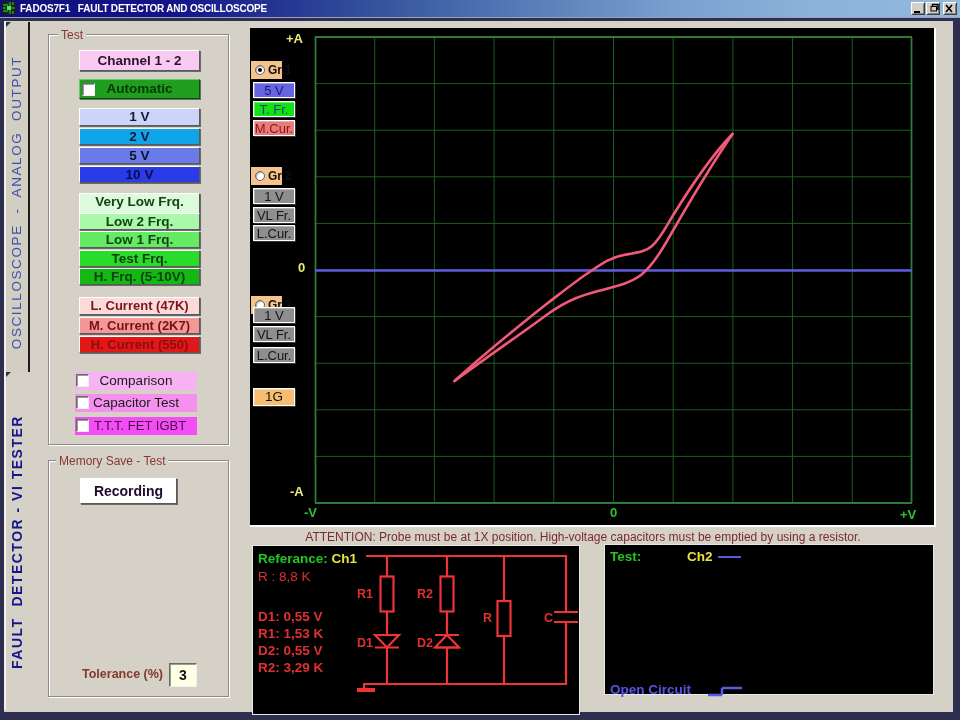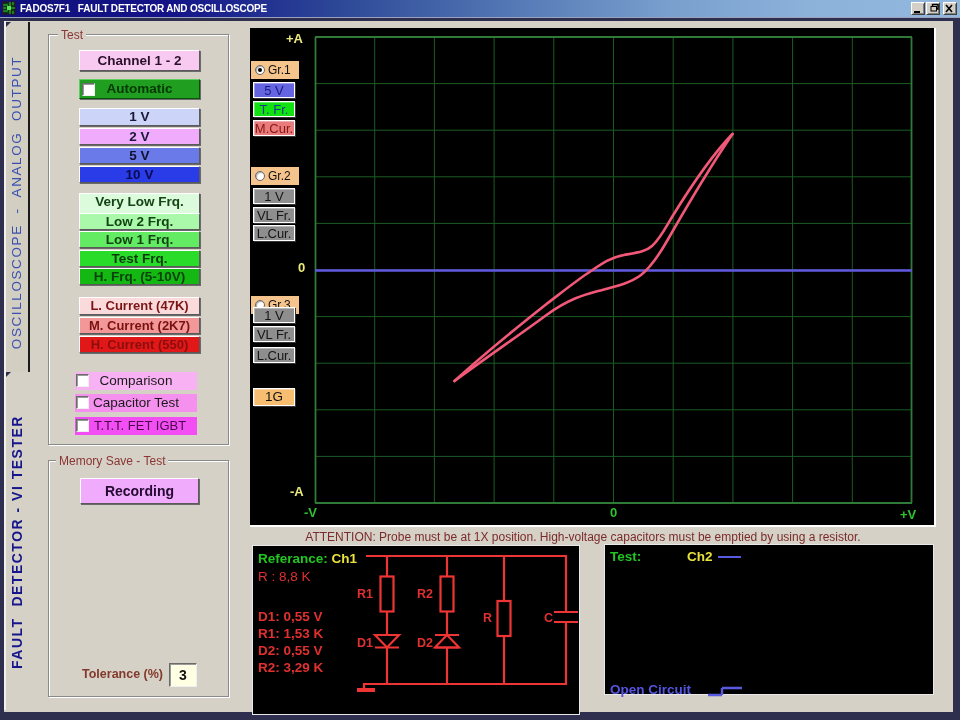--- a/index.html
+++ b/index.html
@@ -28,21 +28,21 @@
   .grouplabel { position:absolute; background:#d5d1c6; color:#8b3535; font-size:12px; padding:0 3px; }
 
   
   .btn { position:absolute; left:79px; width:121px; text-align:center; font-weight:bold;
     font-size:13.5px; border:1px solid; border-color:#fff #5a5a5a #5a5a5a #fff; box-shadow:1px 1px 0 0 #6a6a6a; }
   .chkrow { position:absolute; left:75px; width:122px; height:18px; text-align:center; font-size:13.5px; font-weight:normal; }
   .chk { position:absolute; left:1px; top:2px; width:13px; height:13px; background:#fff;
     border:1px solid; border-color:#6a6a6a #efefef #efefef #6a6a6a; box-shadow:inset 1px 1px 0 #9a9a9a; }
   .gbtn { position:absolute; left:253px; width:42px; height:16px; text-align:center; font-size:13px; font-weight:normal;
     border:1px solid #fff; box-shadow:1px 1px 0 0 #333, inset 1px 1px 0 0 rgba(255,255,255,.35); }
-  .gpanel { position:absolute; left:251px; width:48px; height:18px; background:#f5c38c; font-size:12px; font-weight:normal; color:#111; }
+  .gpanel { position:absolute; left:251px; width:31px; height:18px; background:#f5c38c; font-size:12px; font-weight:bold; color:#111; }
   .radio { position:absolute; left:4px; top:4px; width:10px; height:10px; border-radius:50%; background:#fff;
     border:1px solid #666; box-shadow:inset 1px 1px 1px #aaa; }
   .radio.sel::after { content:""; position:absolute; left:2px; top:2px; width:4px; height:4px; border-radius:50%; background:#000; }
   .glabel { position:absolute; left:17px; top:2px; }
 </style>
 </head>
 <body>
 
 <div class="abs" id="client"></div>
 
@@ -74,38 +74,38 @@
   </div>
 <div class="vtext" id="tab1text" style="white-space:pre">OSCILLOSCOPE  -  ANALOG  OUTPUT</div>
 <div class="vtext" id="tab2text" style="white-space:pre">FAULT  DETECTOR - VI TESTER</div>
 
 <div class="abs group" style="left:48px;top:34px;width:181px;height:411px"></div>
 <div class="grouplabel" style="left:58px;top:28px">Test</div>
 
 <div class="btn" style="top:50px;height:21px;background:#f8caf2;color:#2a102a;line-height:19px">Channel 1 - 2</div>
 <div class="btn" style="top:79px;height:20px;background:#1f9e1f;color:#053805;line-height:18px;border-color:#5fce5f #0a520a #0a520a #5fce5f">Automatic<span class="chk" style="left:2px;top:2.5px"></span></div>
 <div class="btn" style="top:108px;height:18px;background:#ccd4f8;color:#181838;line-height:16px">1 V</div>
-<div class="btn" style="top:128px;height:17px;background:#f0abfc;color:#181838;line-height:15px">2 V</div>
+<div class="btn" style="top:128px;height:17px;background:#0ea5e9;color:#181838;line-height:15px">2 V</div>
 <div class="btn" style="top:147px;height:17px;background:#6a7ae8;color:#101030;line-height:15px">5 V</div>
 <div class="btn" style="top:166px;height:17px;background:#2a3ce8;color:#0a0a50;line-height:15px">10 V</div>
 <div class="btn" style="top:193px;height:36px;background:#dcfadc;color:#134413;line-height:16px">Very Low Frq.</div>
 <div class="btn" style="top:213px;height:17px;background:#aaf8aa;color:#134413;line-height:15px">Low 2 Frq.</div>
 <div class="btn" style="top:231px;height:17px;background:#63eb63;color:#134413;line-height:15px">Low 1 Frq.</div>
 <div class="btn" style="top:250px;height:17px;background:#2adc2a;color:#0b3b0b;line-height:15px">Test Frq.</div>
 <div class="btn" style="top:268px;height:17px;background:#13b813;color:#0a420a;line-height:15px">H. Frq. (5-10V)</div>
 <div class="btn" style="top:297px;height:18px;background:#fadada;color:#7b1515;line-height:16px;font-size:13px">L. Current (47K)</div>
 <div class="btn" style="top:317px;height:17px;background:#f29898;color:#7b1010;line-height:15px;font-size:13px">M. Current (2K7)</div>
 <div class="btn" style="top:336px;height:17px;background:#e21818;color:#8b0e0e;line-height:15px;font-size:13px">H. Current (550)</div>
 <div class="chkrow" style="top:372px;background:#f8b2f4;color:#1a1a1a;line-height:18px"><span class="chk"></span>Comparison</div>
 <div class="chkrow" style="top:394px;background:#f590ef;color:#1a1a1a;line-height:18px"><span class="chk"></span>Capacitor Test</div>
 <div class="chkrow" style="top:417px;background:#f34ef3;color:#4a0a4a;line-height:18px;font-size:13px;padding-left:8px"><span class="chk" style="left:1px"></span>T.T.T. FET  IGBT</div>
 
 <div class="abs group" style="left:48px;top:460px;width:181px;height:237px"></div>
 <div class="grouplabel" style="left:56px;top:454px">Memory Save - Test</div>
-<div class="btn" style="left:80px;top:478px;width:119px;height:26px;background:#f0abfc;color:#240a30;line-height:24px;font-size:14px">Recording</div>
+<div class="btn" style="left:80px;top:478px;width:97px;height:26px;background:#ffffff;color:#240a30;line-height:24px;font-size:14px">Recording</div>
 <div class="abs" style="left:82px;top:667px;color:#83392b;font-size:12.5px;font-weight:bold">Tolerance (%)</div>
 <div class="abs" style="left:169px;top:663px;width:28px;height:24px;background:#ffffe4;border:1px solid;border-color:#6a6a6a #efefef #efefef #6a6a6a;box-shadow:inset 1px 1px 0 #9a9a9a;text-align:center;font-size:14px;font-weight:bold;color:#111;line-height:22px">3</div>
 
 <div class="abs" id="scope" style="left:250px;top:28px;width:686px;height:499px;background:#000;border-right:2px solid #fff;border-bottom:2px solid #fff">
 <svg width="684" height="499" viewBox="0 0 684 499" style="position:absolute;left:0;top:0">
   <g stroke="#1b5c24" stroke-width="1">
     <path d="M124.7 9V475M184.4 9V475M244.1 9V475M303.8 9V475M363.5 9V475M423.2 9V475M482.9 9V475M542.6 9V475M602.3 9V475"></path>
     <path d="M65 55.6H662M65 102.2H662M65 148.8H662M65 195.4H662M65 242H662M65 288.6H662M65 335.2H662M65 381.8H662M65 428.4H662"></path>
   </g>
   <g stroke="#2e7a36" stroke-width="1.8">

